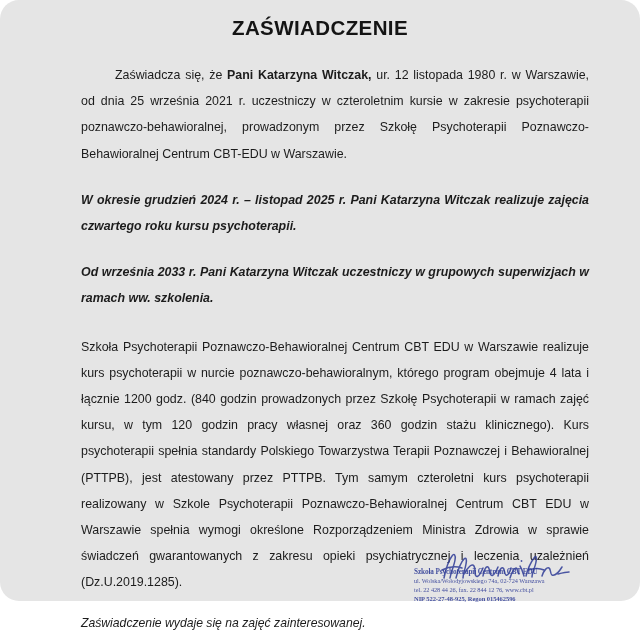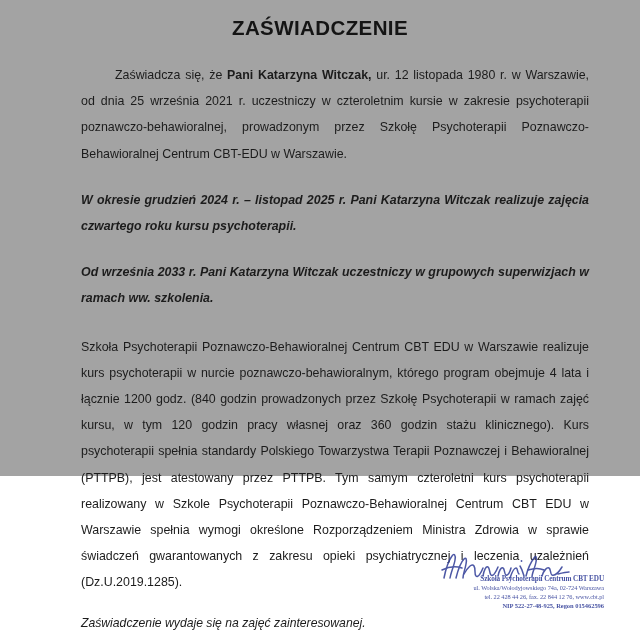--- a/index.html
+++ b/index.html
@@ -13,23 +13,24 @@
     height: 640px;
     overflow: hidden;
     font-family: "Liberation Sans", sans-serif;
     color: #1a1a1a;
     -webkit-font-smoothing: antialiased;
   }
 
   .page {
     position: relative;
     width: 640px;
-    height: 476px;
-    background: #a3a3a3;
+    height: 601px;
+    background: #e5e5e5;
     box-sizing: border-box;
+    border-radius: 19px;
   }
 
   .doc-title {
     position: absolute;
     top: 16px;
     left: 0;
     width: 640px;
     text-align: center;
     font-size: 20.5px;
     font-weight: bold;
@@ -93,23 +94,23 @@
     left: 26px;
     top: -2px;
     width: 130px;
     height: 30px;
     opacity: 0.85;
   }
 
   .stamp-text {
     position: absolute;
     left: 0;
-    top: 21px;
+    top: 14px;
     width: 190px;
-    text-align: right;
+    text-align: left;
     color: #2e3b96;
     font-family: "Liberation Serif", serif;
     opacity: 0.88;
   }
 
   .stamp-line1 {
     font-size: 7.2px;
     font-weight: bold;
     letter-spacing: -0.1px;
     line-height: 9px;

